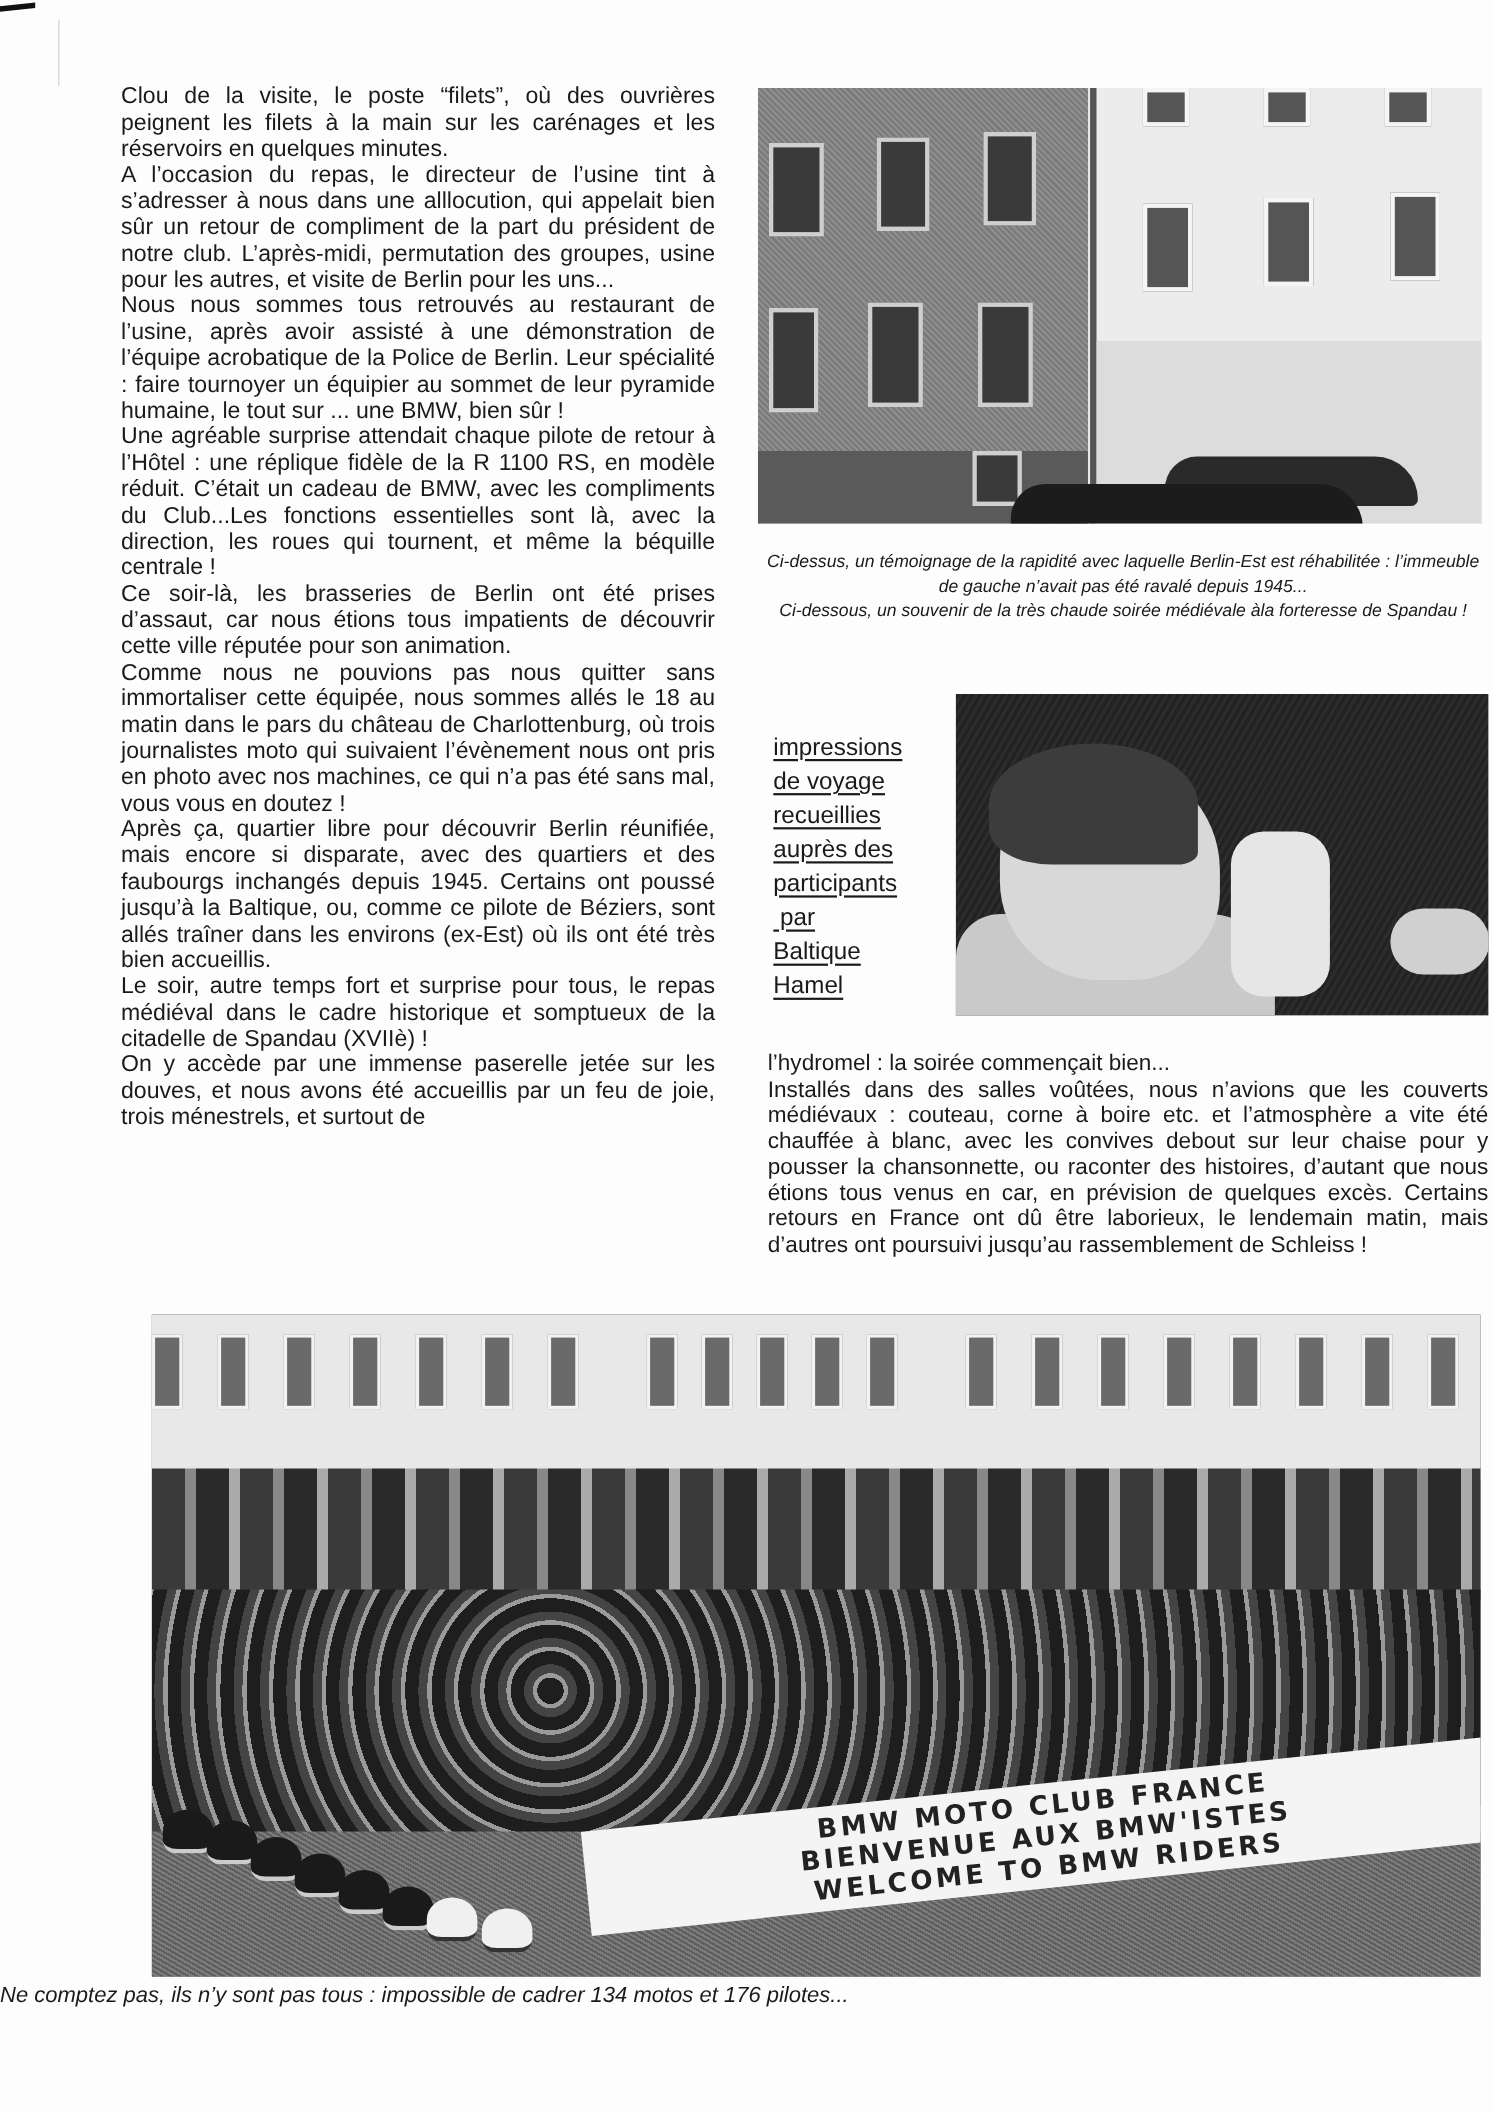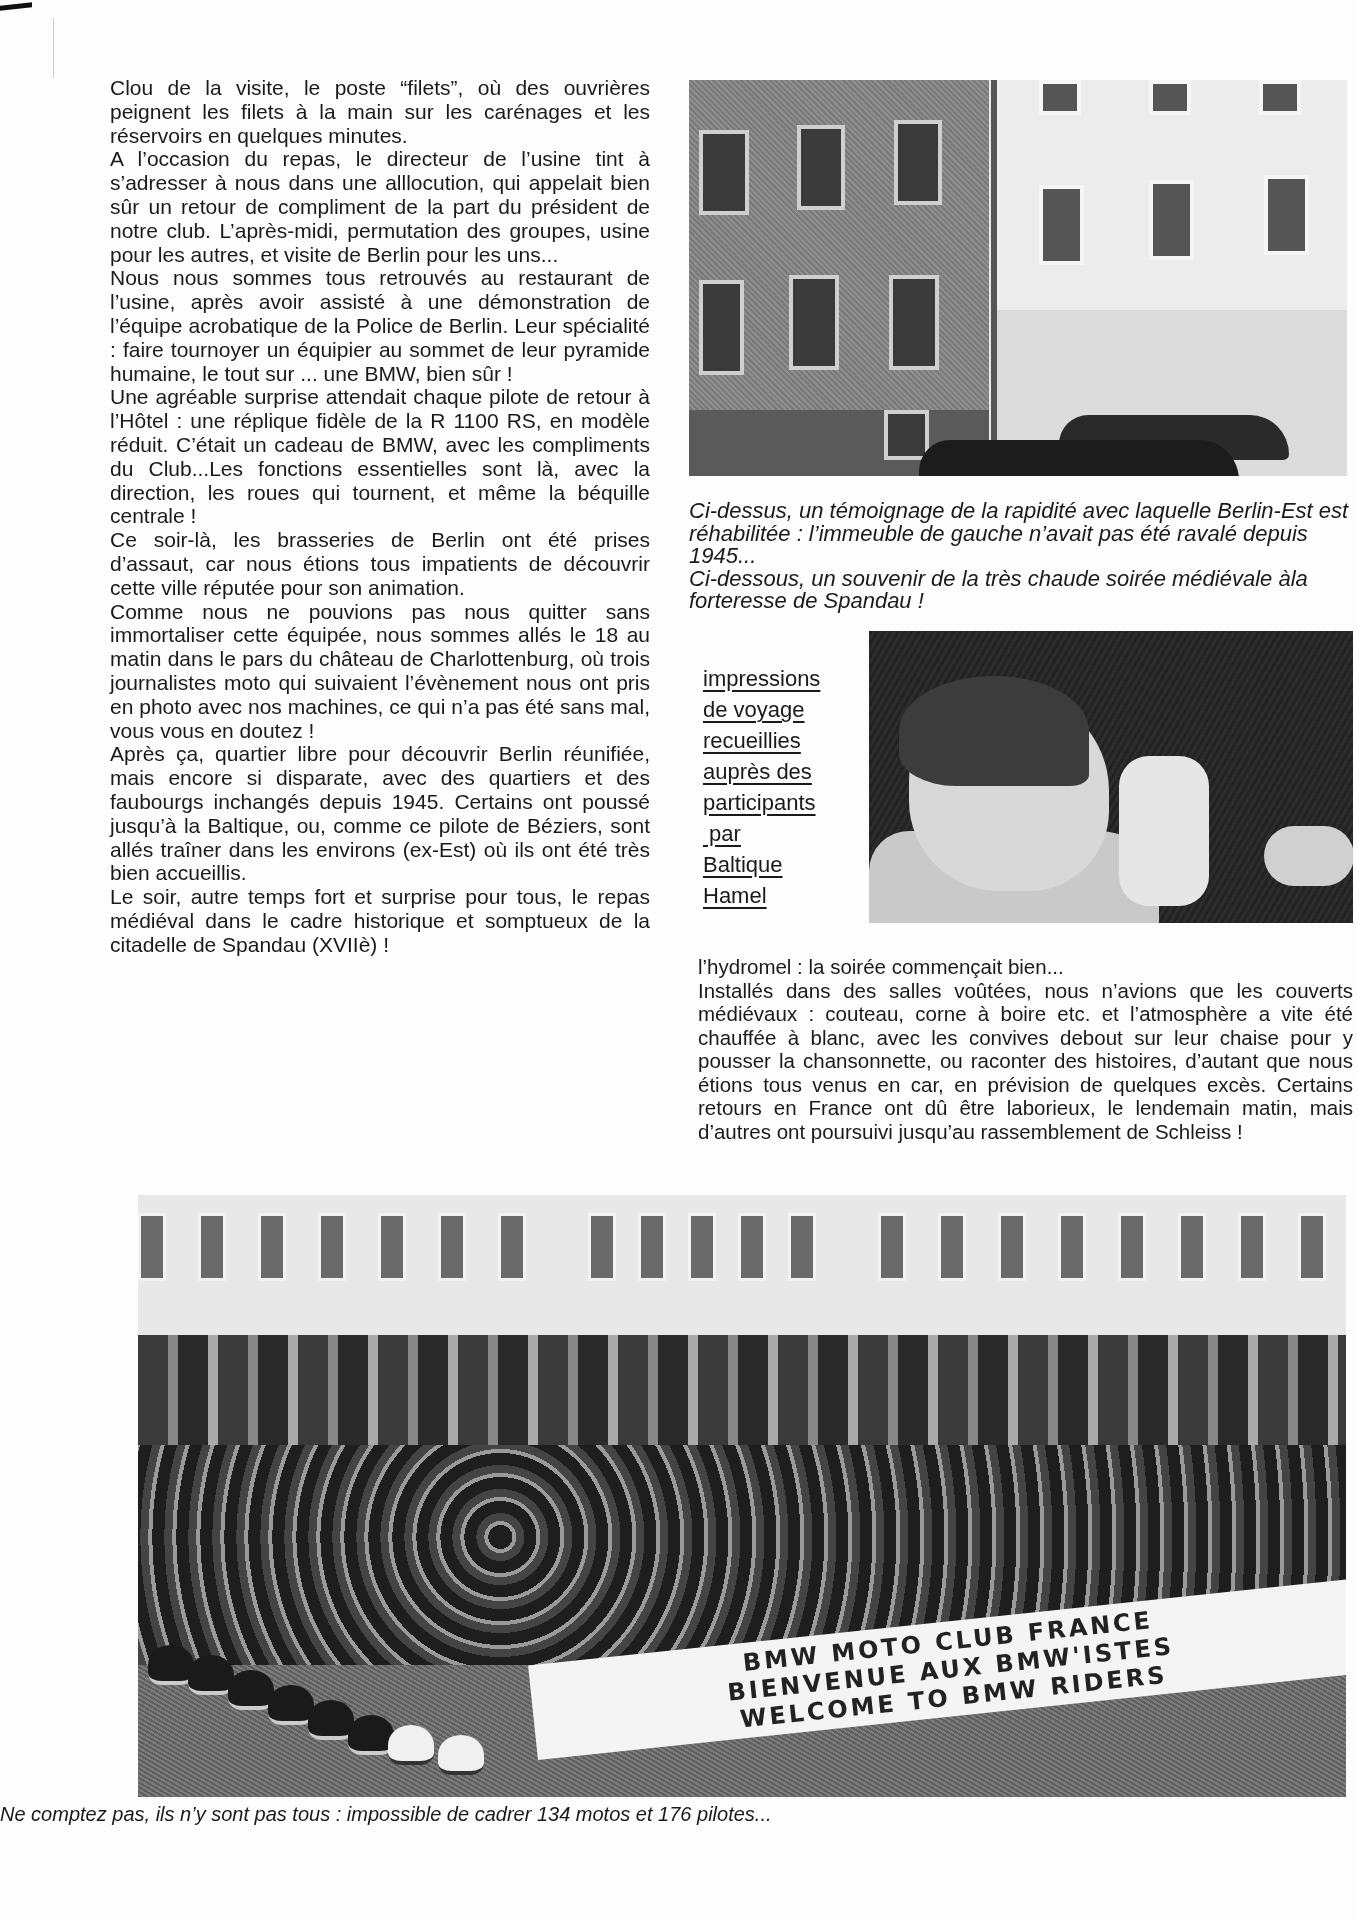--- a/index.html
+++ b/index.html
@@ -27,21 +27,21 @@
   .pb-pipe { position: absolute; left: 302px; top: 0; width: 6px; height: 396px; background: #555; }
   .pb-new { position: absolute; left: 308px; top: 0; width: 350px; height: 396px; background: #ececec; }
   .pb-new-base { position: absolute; left: 308px; top: 230px; width: 350px; height: 166px; background: #dcdcdc; }
   .pb-win { position: absolute; background: #3a3a3a; border: 4px solid #cfcfcf; box-sizing: border-box; }
   .pb-win.light { border-color: #f5f5f5; background: #555; }
   .pb-car1 { position: absolute; left: 370px; top: 335px; width: 230px; height: 45px; background: #2a2a2a; border-radius: 30px 40px 6px 6px; }
   .pb-car2 { position: absolute; left: 230px; top: 360px; width: 320px; height: 40px; background: #1c1c1c; border-radius: 70px 90px 0 0; }
 
   .caption-top {
     position: absolute; left: 689px; top: 500px; width: 664px;
-    font-style: italic; font-size: 22px; line-height: 22.5px;
+    font-style: italic; font-size: 16px; line-height: 22.5px; text-align: center;
   }
   .caption-top p { margin: 0; }
 
   .byline {
     position: absolute; left: 703px; top: 663px; width: 160px;
     font-size: 22px; line-height: 31px;
   }
   .byline div { text-decoration: underline; text-underline-offset: 4px; white-space: nowrap; }
 
   
@@ -93,20 +93,21 @@
 
 <div class="col-left">
   <p>Clou de la visite, le poste “filets”, où des ouvrières peignent les filets à la main sur les carénages et les réservoirs en quelques minutes.</p>
   <p>A l’occasion du repas, le directeur de l’usine tint à s’adresser à nous dans une alllocution, qui appelait bien sûr un retour de compliment de la part du président de notre club. L’après-midi, permutation des groupes, usine pour les autres, et visite de Berlin pour les uns...</p>
   <p>Nous nous sommes tous retrouvés au restaurant de l’usine, après avoir assisté à une démonstration de l’équipe acrobatique de la Police de Berlin. Leur spécialité : faire tournoyer un équipier au sommet de leur pyramide humaine, le tout sur ... une BMW, bien sûr !</p>
   <p>Une agréable surprise attendait chaque pilote de retour à l’Hôtel : une réplique fidèle de la R 1100 RS, en modèle réduit. C’était un cadeau de BMW, avec les compliments du Club...Les fonctions essentielles sont là, avec la direction, les roues qui tournent, et même la béquille centrale !</p>
   <p>Ce soir-là, les brasseries de Berlin ont été prises d’assaut, car nous étions tous impatients de découvrir cette ville réputée pour son animation.</p>
   <p>Comme nous ne pouvions pas nous quitter sans immortaliser cette équipée, nous sommes allés le 18 au matin dans le pars du château de Charlottenburg, où trois journalistes moto qui suivaient l’évènement nous ont pris en photo avec nos machines, ce qui n’a pas été sans mal, vous vous en doutez !</p>
   <p>Après ça, quartier libre pour découvrir Berlin réunifiée, mais encore si disparate, avec des quartiers et des faubourgs inchangés depuis 1945. Certains ont poussé jusqu’à la Baltique, ou, comme ce pilote de Béziers, sont allés traîner dans les environs (ex-Est) où ils ont été très bien accueillis.</p>
   <p>Le soir, autre temps fort et surprise pour tous, le repas médiéval dans le cadre historique et somptueux de la citadelle de Spandau (XVIIè) !</p>
+  <p>On y accède par une immense paserelle jetée sur les douves, et nous avons été accueillis par un feu de joie, trois ménestrels, et surtout de</p>
 </div>
 
 <div class="photo photo-buildings" aria-label="Façades d'immeubles à Berlin-Est, l'un délabré, l'autre ravalé">
   <div class="pb-old"></div>
   <div class="pb-old-lower"></div>
   <div class="pb-pipe"></div>
   <div class="pb-new"></div>
   <div class="pb-new-base"></div>
   <div class="pb-win" style="left:10px;top:50px;width:50px;height:85px;"></div>
   <div class="pb-win" style="left:108px;top:45px;width:48px;height:85px;"></div>

